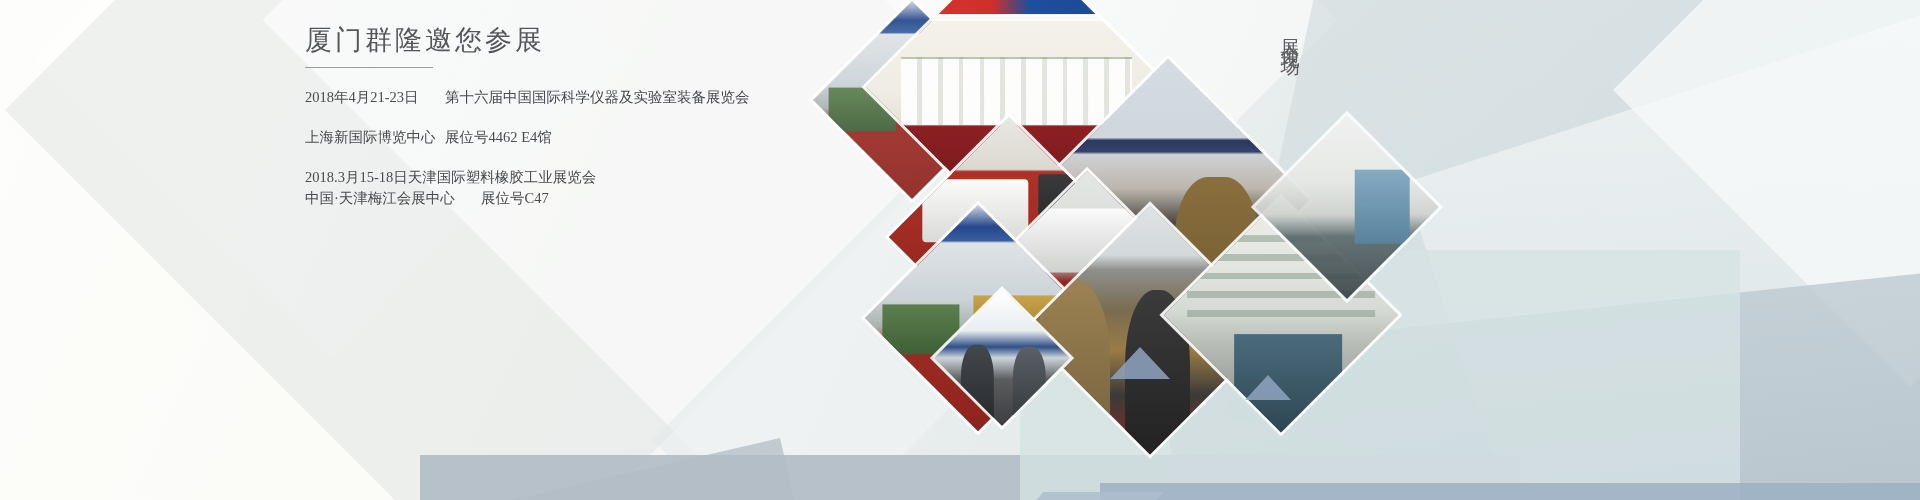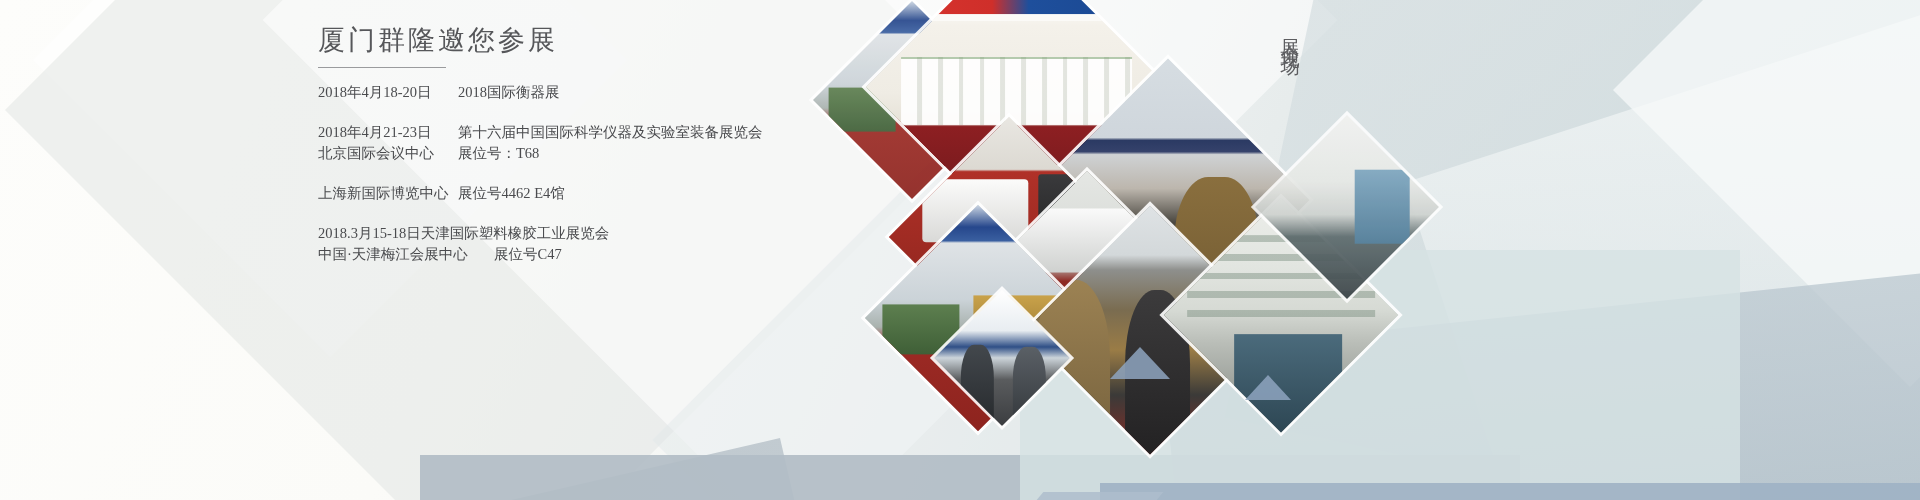--- a/index.html
+++ b/index.html
@@ -111,21 +111,21 @@
     position: absolute;
     left: 1040px; top: 492px; width: 120px; height: 8px;
     background: #aebdcc;
     transform: skewX(-40deg);
     opacity: 0.85;
   }
 
   
   .panel {
     position: absolute;
-    left: 318px;
+    left: 305px;
     top: 24px;
     width: 620px;
   }
   .panel-title {
     font-size: 27px;
     color: #56575a;
     letter-spacing: 3px;
     font-weight: normal;
     margin: 0 0 9px 0;
     line-height: 1.25;
@@ -331,31 +331,25 @@
   <div class="facet f5"></div>
   <div class="facet f6"></div>
   <div class="facet f7"></div>
   <div class="facet f-collagefield"></div>
 
   <div class="panel">
     <h1 class="panel-title">厦门群隆邀您参展</h1>
     <div class="title-rule"></div>
 
     <div class="ev">
-      <span class="ev-row">
-        <span class="ev-date">2018年4月18-20日</span><span class="ev-name">2018国际衡器展</span>
-      </span>
     </div>
 
     <div class="ev">
       <span class="ev-row">
         <span class="ev-date">2018年4月21-23日</span><span class="ev-name">第十六届中国国际科学仪器及实验室装备展览会</span>
-      </span>
-      <span class="ev-row">
-        <span class="ev-venue">北京国际会议中心</span><span class="ev-booth">展位号：T68</span>
       </span>
     </div>
 
 
     <div class="ev">
     </div>
 
     <div class="ev">
       <span class="ev-row">
         <span class="ev-venue">上海新国际博览中心</span><span class="ev-booth">展位号4462  E4馆</span>

